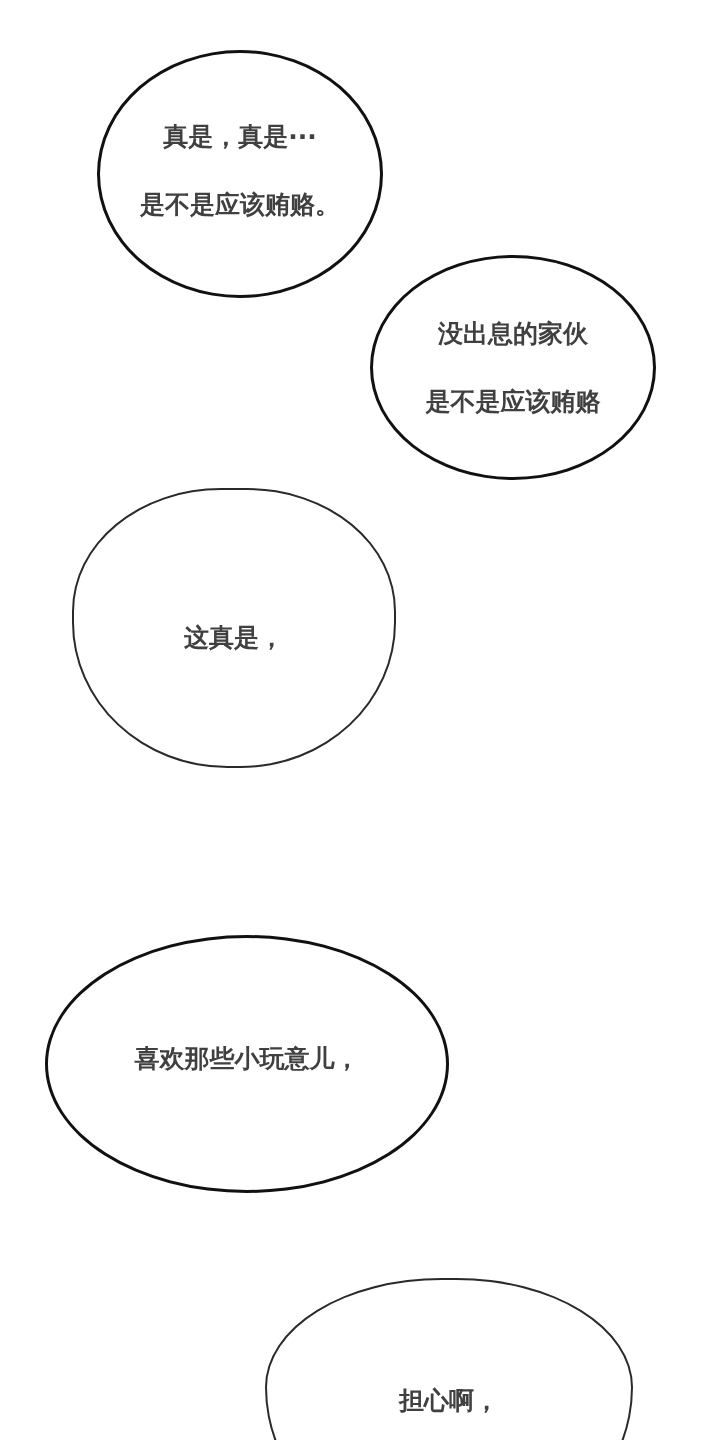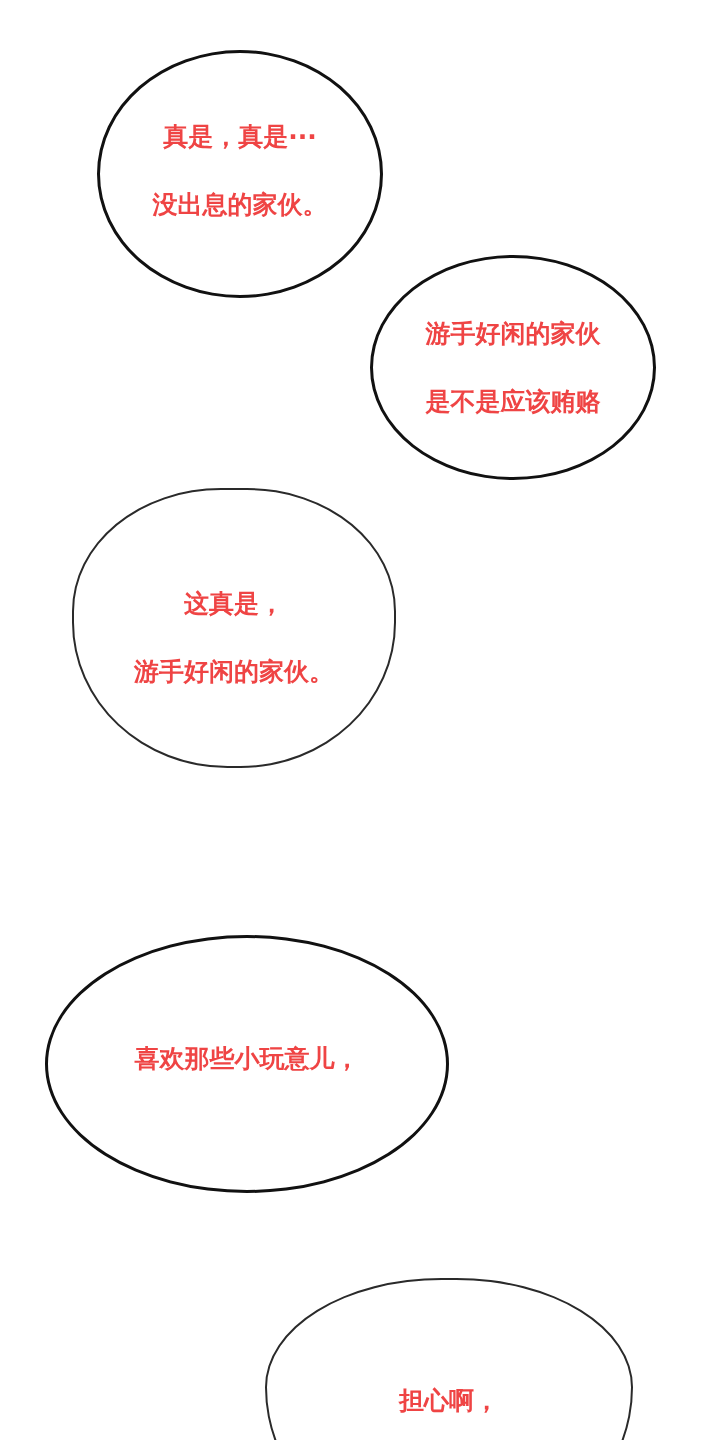--- a/index.html
+++ b/index.html
@@ -8,21 +8,21 @@
       font-family: "DejaVu Sans", "Liberation Sans", sans-serif;
     }
     .page { position: absolute; left: 0; top: 0; width: 720px; height: 1440px; background: #ffffff; }
     .bubble {
       position: absolute; box-sizing: border-box; background: #ffffff;
       border: 3px solid #111111;
       display: flex; align-items: center; justify-content: center;
     }
     .bubble.sketch { border: 2.5px solid #2a2a2a; }
     .txt {
-      text-align: center; color: #ef4444; font-weight: bold;
+      text-align: center; color: #404040; font-weight: bold;
       font-size: 25px; line-height: 34px; white-space: pre-line; letter-spacing: 0px;
     }
     .txt .line { display: block; }
 
     #b1 { left: 97px; top: 50px; width: 286px; height: 248px; border-radius: 50%; }
     #b1 .txt { margin-top: -6px; }
     #b2 { left: 370px; top: 255px; width: 286px; height: 225px; border-radius: 50%; }
     #b3 { left: 72px; top: 488px; width: 324px; height: 280px; border-radius: 46% 46% 48% 48% / 44% 44% 52% 52%; }
     #b3 .txt { margin-top: 20px; }
     #b4 { left: 45px; top: 935px; width: 404px; height: 258px; border-radius: 50%; justify-content: center; }
@@ -31,35 +31,34 @@
     #b5 .txt { margin-top: 70px; }
   </style>
 </head>
 <body>
 
 <div class="page">
 
   <div class="bubble" id="b1">
     <div class="txt">
       <span class="line">真是，真是···</span>
-      <span class="line">没出息的家伙。</span>
+      <span class="line">是不是应该贿赂。</span>
     </div>
   </div>
 
   <div class="bubble" id="b2">
     <div class="txt">
-      <span class="line">游手好闲的家伙</span>
+      <span class="line">没出息的家伙</span>
       <span class="line">是不是应该贿赂</span>
     </div>
   </div>
 
   <div class="bubble sketch" id="b3">
     <div class="txt">
       <span class="line">这真是，</span>
-      <span class="line">游手好闲的家伙。</span>
     </div>
   </div>
 
   <div class="bubble" id="b4">
     <div class="txt">
       <span class="line">喜欢那些小玩意儿，</span>
     </div>
   </div>
 
   <div class="bubble sketch" id="b5">

